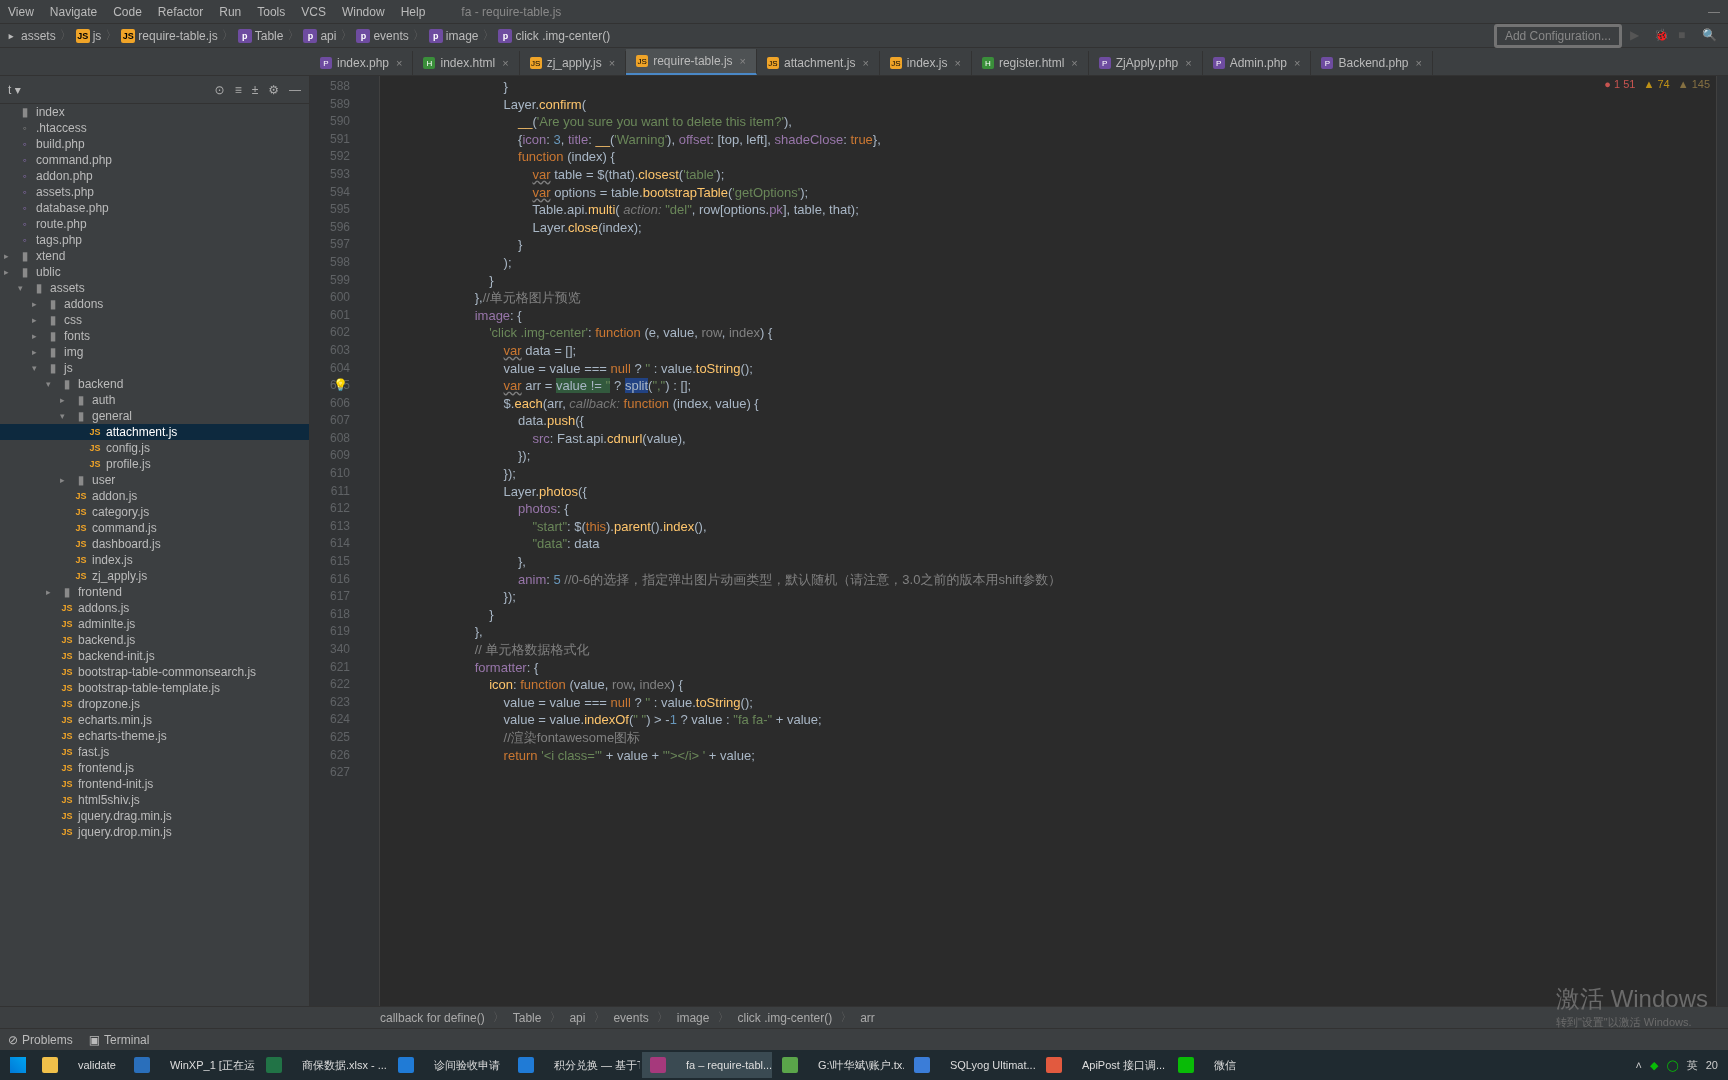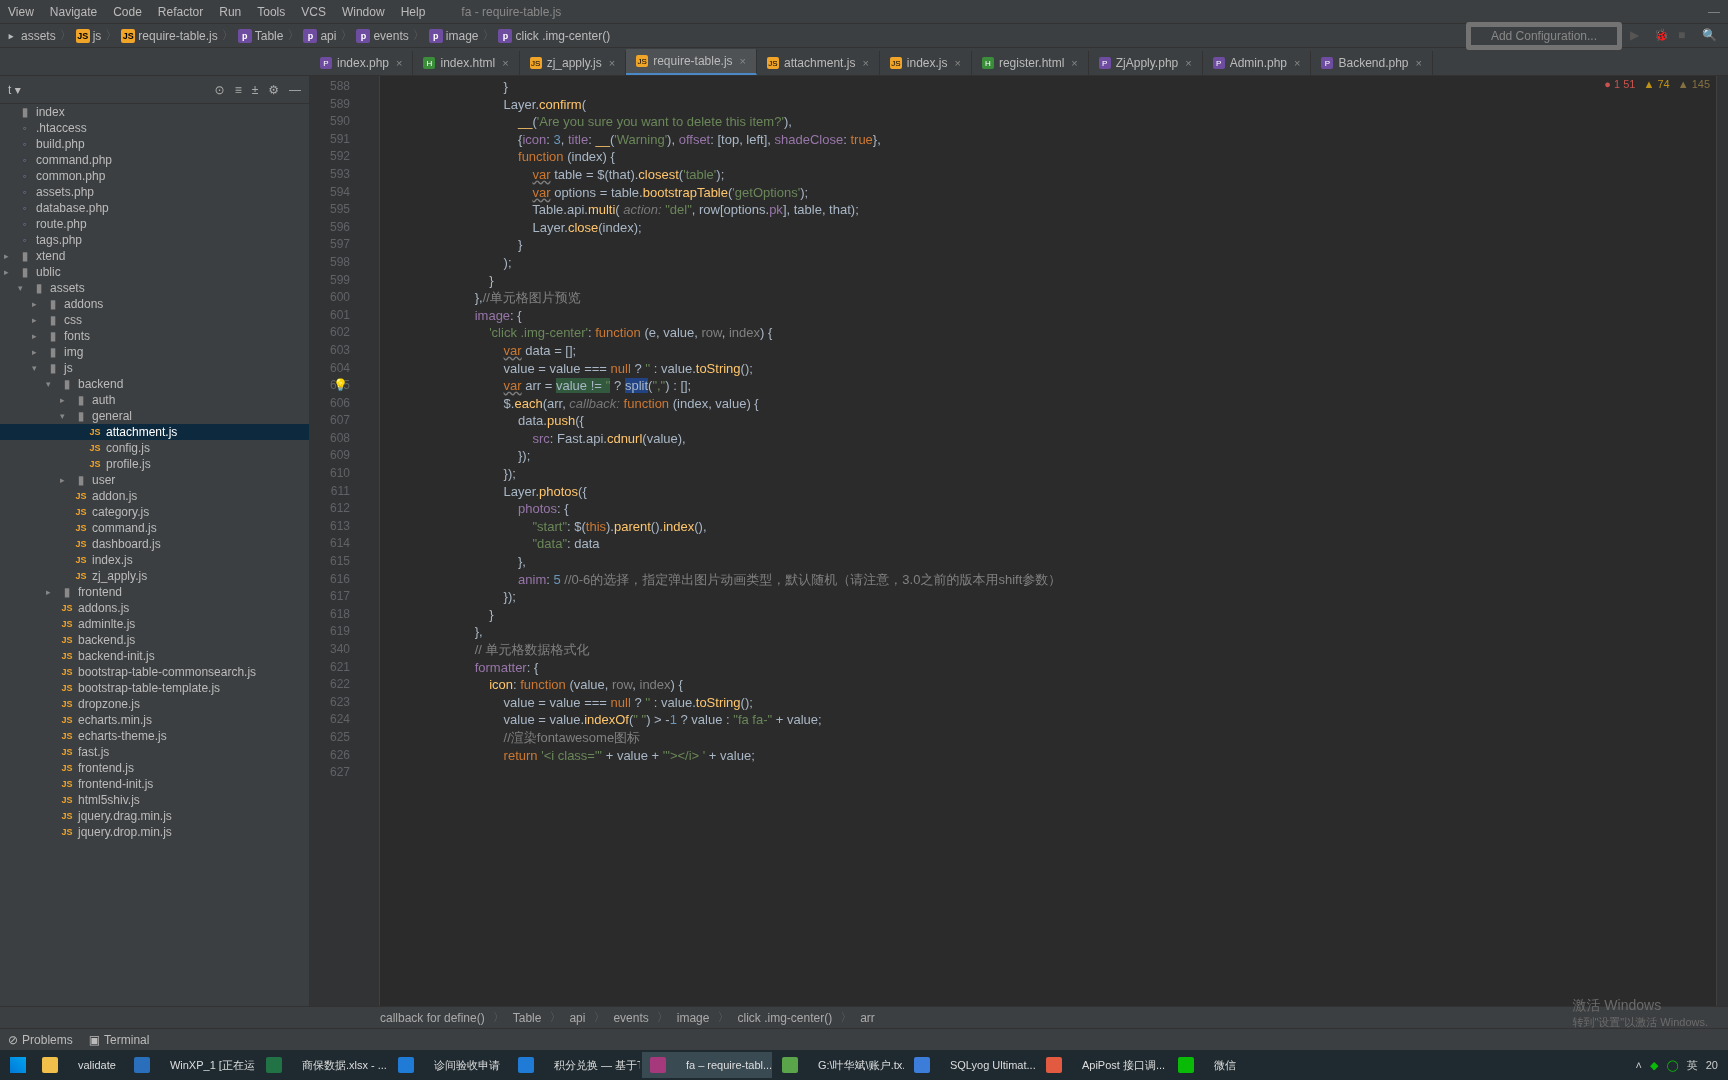--- a/index.html
+++ b/index.html
@@ -13,21 +13,21 @@
 
 .navbar { height: 24px; background: #3c3f41; display: flex; align-items: center; padding: 0 4px; gap: 4px; border-bottom: 1px solid #323232; justify-content: space-between; }
 .nav-left { display: flex; align-items: center; gap: 4px; }
 .nav-item { display: inline-flex; align-items: center; gap: 3px; color: #bbb; }
 .nav-sep { color: #666; }
 .icon-box { width: 14px; height: 14px; display: inline-flex; align-items: center; justify-content: center; border-radius: 2px; font-size: 9px; font-weight: bold; }
 .icon-folder { color: #bbb; }
 .icon-js { background: #f0a428; color: #000; }
 .icon-p { background: #6e4ca0; color: #fff; }
 .nav-right { display: flex; align-items: center; gap: 8px; padding-right: 6px; }
-.add-config { border: 5px solid #737373; padding: 2px 20px; color: #888; border-radius: 3px; }
+.add-config { border: 3px solid #737373; padding: 2px 8px; color: #888; border-radius: 3px; }
 .toolbar-icon { width: 16px; height: 16px; color: #555; }
 
 
 .tabs { height: 28px; background: #3c3f41; display: flex; align-items: flex-end; border-bottom: 1px solid #323232; padding-left: 310px; }
 .tab { padding: 5px 10px; display: flex; align-items: center; gap: 5px; color: #bbb; border-right: 1px solid #323232; }
 .tab.active { background: #4e5254; border-bottom: 2px solid #4a88c7; }
 .tab .close { color: #888; font-size: 11px; margin-left: 2px; }
 .tab-icon { width: 12px; height: 12px; border-radius: 2px; font-size: 8px; display: flex; align-items: center; justify-content: center; }
 .ic-php { background: #6e4ca0; color: #fff; }
 .ic-html { background: #3a8e3a; color: #fff; }
@@ -77,21 +77,21 @@
 
 .toolwin { height: 22px; background: #3c3f41; display: flex; align-items: center; padding: 0 8px; gap: 16px; color: #bbb; border-top: 1px solid #323232; }
 .toolwin .tw-item { display: flex; align-items: center; gap: 4px; }
 
 
 .statusbar { height: 22px; background: #3c3f41; display: flex; align-items: center; justify-content: space-between; padding: 0 8px; color: #999; border-top: 1px solid #323232; font-size: 11px; }
 .status-right { display: flex; gap: 14px; }
 
 
 .watermark { position: absolute; right: 20px; bottom: 50px; color: #6b6b6b; text-align: left; pointer-events: none; }
-.watermark .w1 { font-size: 14px; }
+.watermark .w1 { font-size: 24px; text-align: center; }
 .watermark .w2 { font-size: 11px; }
 
 
 .taskbar { position: absolute; bottom: 0; left: 0; right: 0; height: 30px; background: #1f2a30; display: flex; align-items: center; padding: 0 4px; gap: 2px; }
 .task-item { height: 26px; padding: 0 8px; display: flex; align-items: center; gap: 20px; color: #ddd; font-size: 11px; max-width: 130px; overflow: hidden; white-space: nowrap; }
 .task-item.active { background: #3a4a52; }
 .task-icon { width: 16px; height: 16px; border-radius: 2px; flex-shrink: 0; }
 .tray { margin-left: auto; display: flex; align-items: center; gap: 8px; color: #ccc; font-size: 11px; padding-right: 6px; }
 </style>
 </head>
@@ -242,21 +242,21 @@
           <span>build.php</span>
         </div>
         <div class="tree-row" style="padding-left: 4px;">
           <span class="arrow"></span>
           <span class="ficon" style="color: rgb(142, 111, 181);">◦</span>
           <span>command.php</span>
         </div>
         <div class="tree-row" style="padding-left: 4px;">
           <span class="arrow"></span>
           <span class="ficon" style="color: rgb(142, 111, 181);">◦</span>
-          <span>common.php</span>
+          <span>addon.php</span>
         </div>
         <div class="tree-row" style="padding-left: 4px;">
           <span class="arrow"></span>
           <span class="ficon" style="color: rgb(142, 111, 181);">◦</span>
           <span>assets.php</span>
         </div>
         <div class="tree-row" style="padding-left: 4px;">
           <span class="arrow"></span>
           <span class="ficon" style="color: rgb(142, 111, 181);">◦</span>
           <span>database.php</span>

